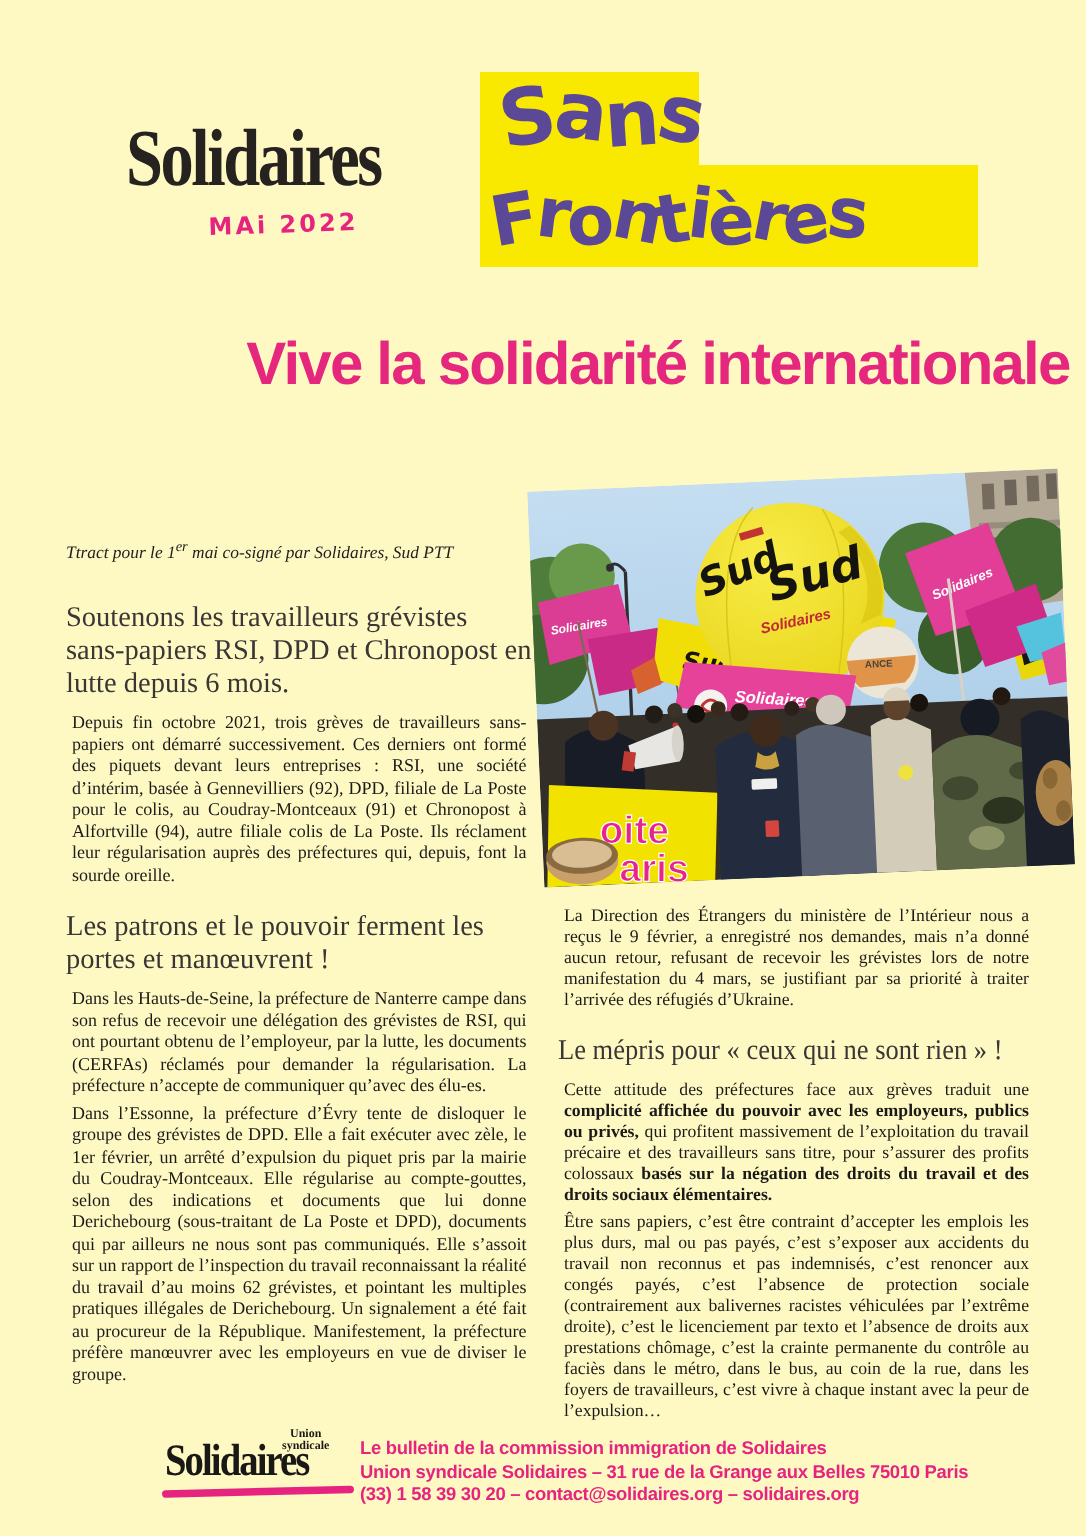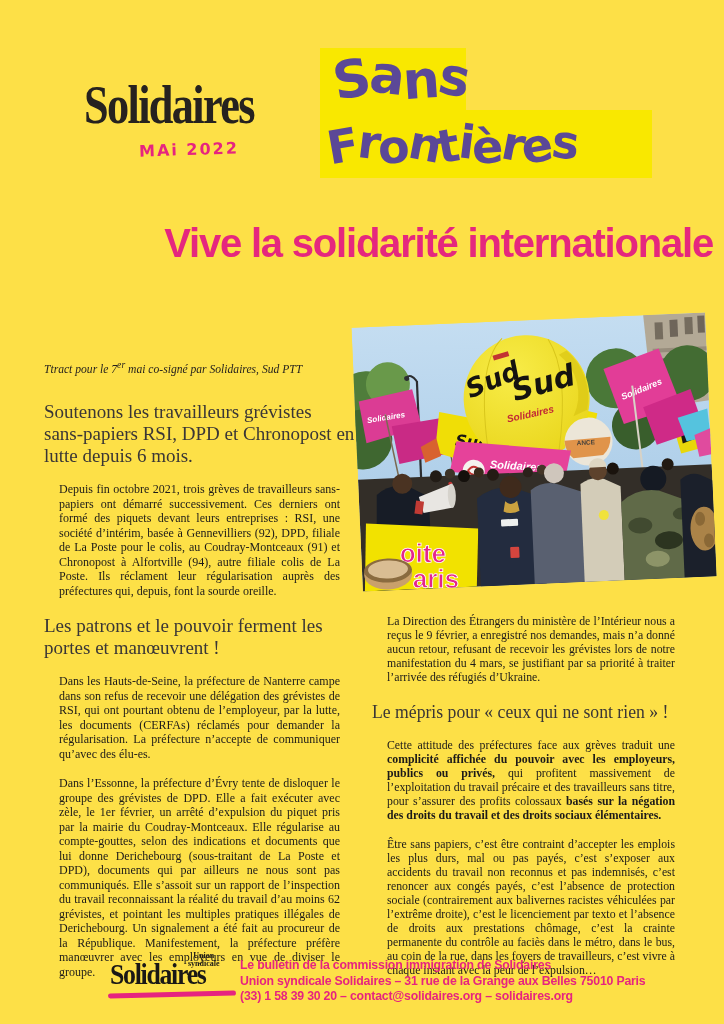--- a/index.html
+++ b/index.html
@@ -1,16 +1,16 @@
 <!DOCTYPE html>
 <html><head>
 <meta charset="utf-8">
 <style>
   html,body{margin:0;padding:0;background:#ffffff;}
-  .page{position:relative;width:724px;height:1024px;background:#fde047;overflow:hidden;
+  .page{position:relative;width:724px;height:1024px;background:#fef9c3;overflow:hidden;
         font-family:"Liberation Serif",serif;color:#1c1a19;}
 
   
   .brand{position:absolute;left:84px;top:78px;font-family:"Liberation Serif",serif;
          font-weight:bold;font-size:54px;letter-spacing:-2px;color:#26221f;
          transform:scaleX(.82);transform-origin:left top;line-height:1;}
   .issue-date{position:absolute;left:139px;top:140px;font-family:"DejaVu Sans",sans-serif;
          font-weight:bold;font-size:16px;letter-spacing:2px;color:#e6247f;
          transform:rotate(-2deg);}
   .mast-block{position:absolute;background:#f9e800;}
@@ -32,21 +32,21 @@
          font-size:40px;line-height:45px;letter-spacing:-1.2px;color:#e5277e;text-align:right;}
 
   
   .credit{position:absolute;left:44px;top:357px;width:322px;font-style:italic;
          font-size:11.6px;line-height:15px;color:#211e1d;}
   .col{position:absolute;}
   .col-left{left:44px;top:401px;width:311px;}
   .col-right{left:372px;top:599px;width:318px;}
   .h-serif{font-weight:normal;font-size:19px;line-height:22px;color:#3a3636;margin:0 0 7px 0;}
   .h-serif.squeeze{white-space:nowrap;transform:scaleX(.93);transform-origin:left top;}
-  .body-p{font-size:12px;line-height:14.5px;text-align:justify;margin:15px;}
+  .body-p{font-size:12px;line-height:14.5px;text-align:justify;margin:4px;}
   .col-right .body-p{font-size:11.8px;line-height:14px;}
   .gap-top{margin-top:17px;}
   .b{font-weight:bold;}
 
   
   .photo{position:absolute;left:357px;top:320px;width:354px;height:264px;
          transform:rotate(-2.5deg);overflow:hidden;background:#aecdе9;}
   .photo svg{display:block;}
 
   
@@ -71,21 +71,21 @@
   <div class="mast-block mast-1"></div>
   <div class="mast-block mast-2"></div>
   <div class="mast-word mast-word-1 letters"><span>S</span><span>a</span><span>n</span><span>s</span></div>
   <div class="mast-word mast-word-2 letters"><span>F</span><span>r</span><span>o</span><span>n</span><span>t</span><span>i</span><span>è</span><span>r</span><span>e</span><span>s</span></div>
 
   <div class="headline">
     <div>Vive la solidarité internationale</div>
   </div>
 
   <div class="credit">
-    <div><span>Ttract pour le 7</span><sup>er</sup><span> mai co-signé par Solidaires, Sud PTT</span></div>
+    <div><span>Ttract pour le 1</span><sup>er</sup><span> mai co-signé par Solidaires, Sud PTT</span></div>
   </div>
 
   <div class="col col-left">
     <h2 class="h-serif">Soutenons les travailleurs grévistes sans-papiers RSI, DPD et Chronopost en lutte depuis 6 mois.</h2>
     <p class="body-p">Depuis fin octobre 2021, trois grèves de travailleurs sans-papiers ont démarré successivement. Ces derniers ont formé des piquets devant leurs entreprises : RSI, une société d’intérim, basée à Gennevilliers (92), DPD, filiale de La Poste pour le colis, au Coudray-Montceaux (91) et Chronopost à Alfortville (94), autre filiale colis de La Poste. Ils réclament leur régularisation auprès des préfectures qui, depuis, font la sourde oreille.</p>
     <h2 class="h-serif gap-top">Les patrons et le pouvoir ferment les portes et manœuvrent !</h2>
     <p class="body-p">Dans les Hauts-de-Seine, la préfecture de Nanterre campe dans son refus de recevoir une délégation des grévistes de RSI, qui ont pourtant obtenu de l’employeur, par la lutte, les documents (CERFAs) réclamés pour demander la régularisation. La préfecture n’accepte de communiquer qu’avec des élu-es.</p>
     <p class="body-p">Dans l’Essonne, la préfecture d’Évry tente de disloquer le groupe des grévistes de DPD. Elle a fait exécuter avec zèle, le 1er février, un arrêté d’expulsion du piquet pris par la mairie du Coudray-Montceaux. Elle régularise au compte-gouttes, selon des indications et documents que lui donne Derichebourg (sous-traitant de La Poste et DPD), documents qui par ailleurs ne nous sont pas communiqués. Elle s’assoit sur un rapport de l’inspection du travail reconnaissant la réalité du travail d’au moins 62 grévistes, et pointant les multiples pratiques illégales de Derichebourg. Un signalement a été fait au procureur de la République. Manifestement, la préfecture préfère manœuvrer avec les employeurs en vue de diviser le groupe.</p>
   </div>
 

